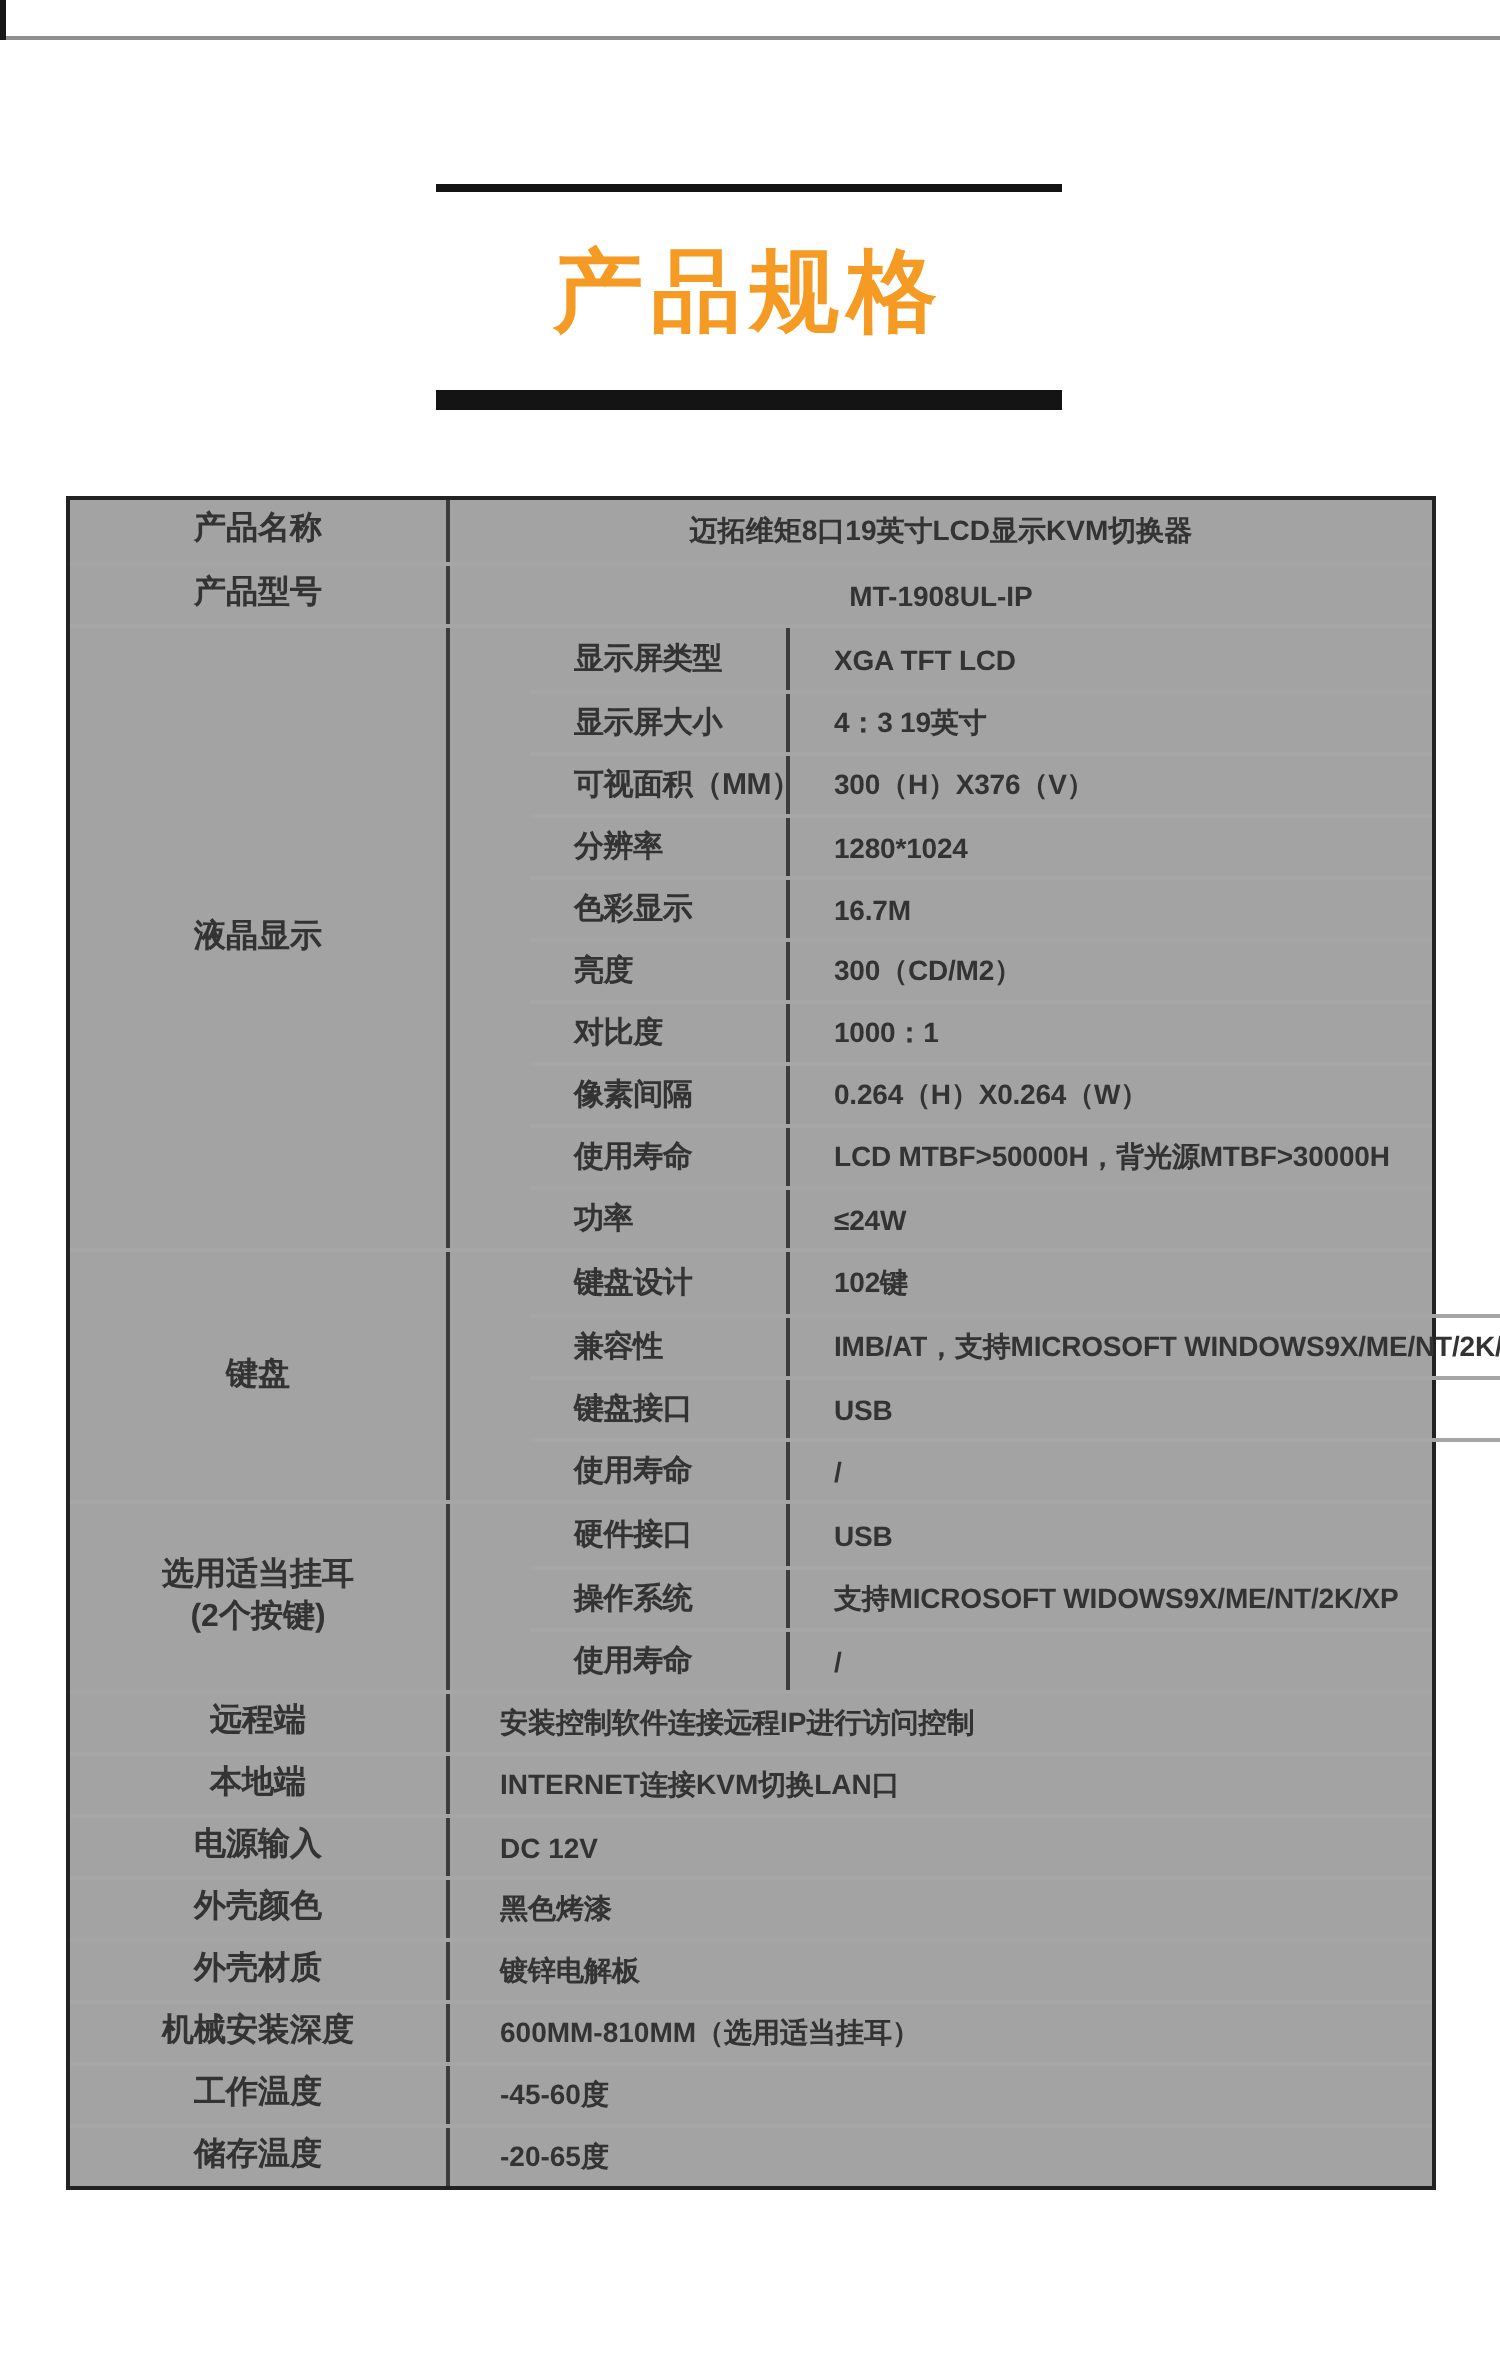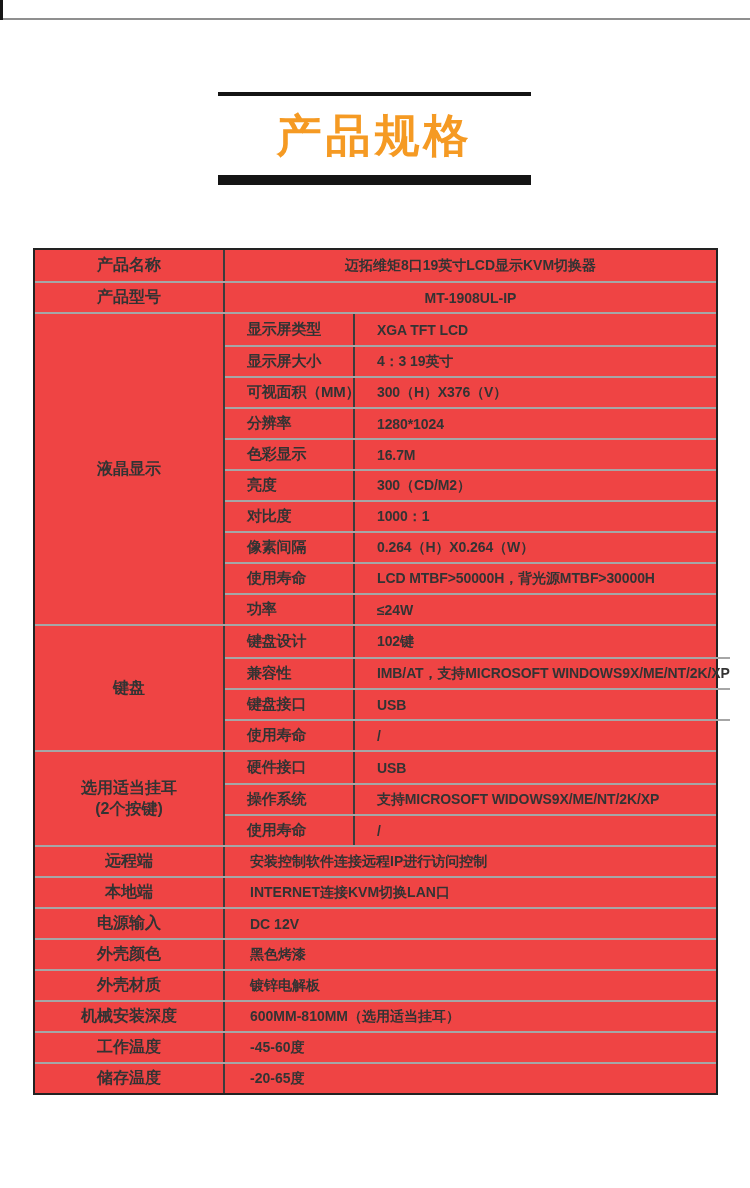--- a/index.html
+++ b/index.html
@@ -12,48 +12,48 @@
   
   .top-strip { position:absolute; top:0; left:0; width:750px; height:20px;
     background:#fff; border-bottom:2px solid #8f8f8f; }
   .top-mark { position:absolute; top:0; left:0; width:3px; height:20px; background:#161616; }
 
   
   .header-block { position:absolute; top:92px; left:218px; width:313px; }
   .rule-thin  { height:4px;  background:#141414; }
   .rule-thick { height:10px; background:#141414; }
   .title {
-    height:79px; display:flex; align-items:center; justify-content:center;
+    height:99px; display:flex; align-items:center; justify-content:center;
     font-size:45px; font-weight:bold; letter-spacing:4px; color:#F59A23;
     white-space:nowrap;
   }
 
   
   .spec-table {
     position:absolute; top:248px; left:33px; width:685px;
-    border:2px solid #222; background:#ef4444;
+    border:2px solid #222; background:#a3a3a3;
   }
   .trow { display:flex; border-top:2px solid #a6a6a6; }
   .trow:first-child { border-top:none; }
   .merged { height:31px; }
   .label-cell {
     flex:0 0 190px; width:190px;
     display:flex; flex-direction:column; align-items:center; justify-content:center;
     border-right:2px solid #3c3c3c;
     font-size:16px; font-weight:600; text-align:center; line-height:1.3;
   }
   .label-cell div { white-space:nowrap; }
   .value-cell {
     flex:1; display:flex; align-items:center;
     padding-left:25px; font-size:14px; font-weight:600;
     white-space:nowrap; overflow:hidden;
   }
   .value-cell.center { justify-content:center; padding-left:0; }
   .group-rows { flex:1; display:flex; flex-direction:column; }
-  .grow { display:flex; height:31px; border-top:2px solid #a6a6a6; }
+  .grow { display:flex; height:31px; border-top:2px solid #a6a6a6;margin-left:40px; }
   .grow:first-child { border-top:none; }
   .name-cell {
     flex:0 0 130px; width:130px;
     display:flex; align-items:center; padding-left:22px;
     border-right:2px solid #3c3c3c;
     font-size:15px; font-weight:600; white-space:nowrap; letter-spacing:-0.2px;
   }
   .grow .value-cell { padding-left:22px; letter-spacing:-0.1px; }
 </style>
 </head>

